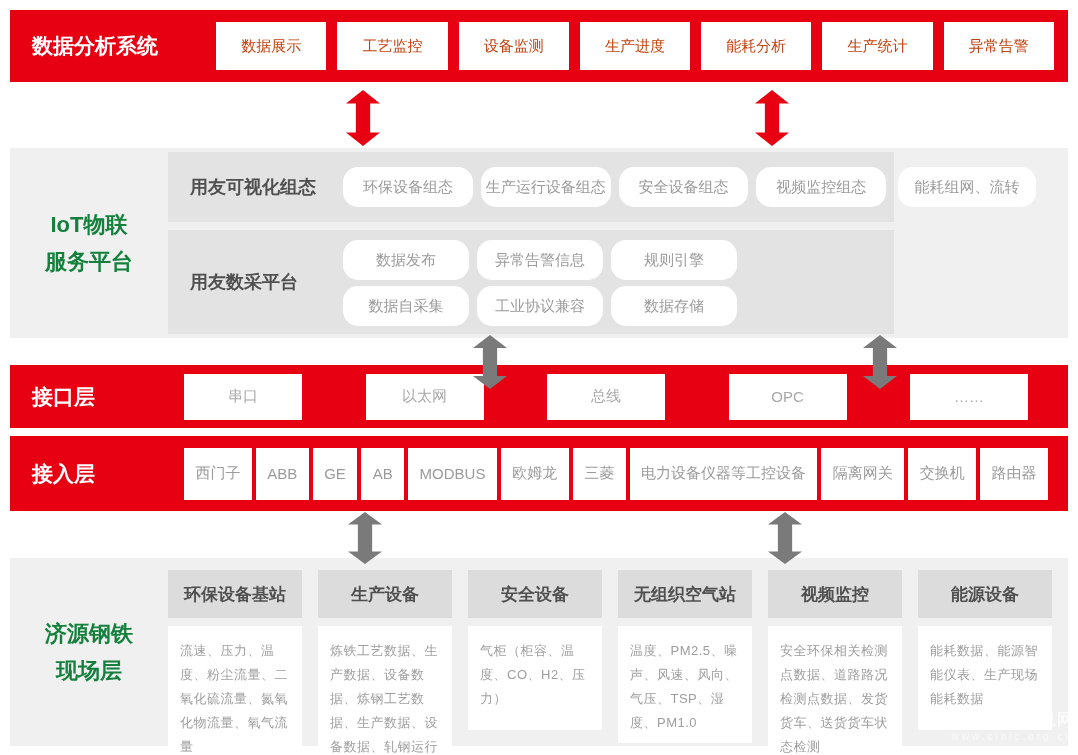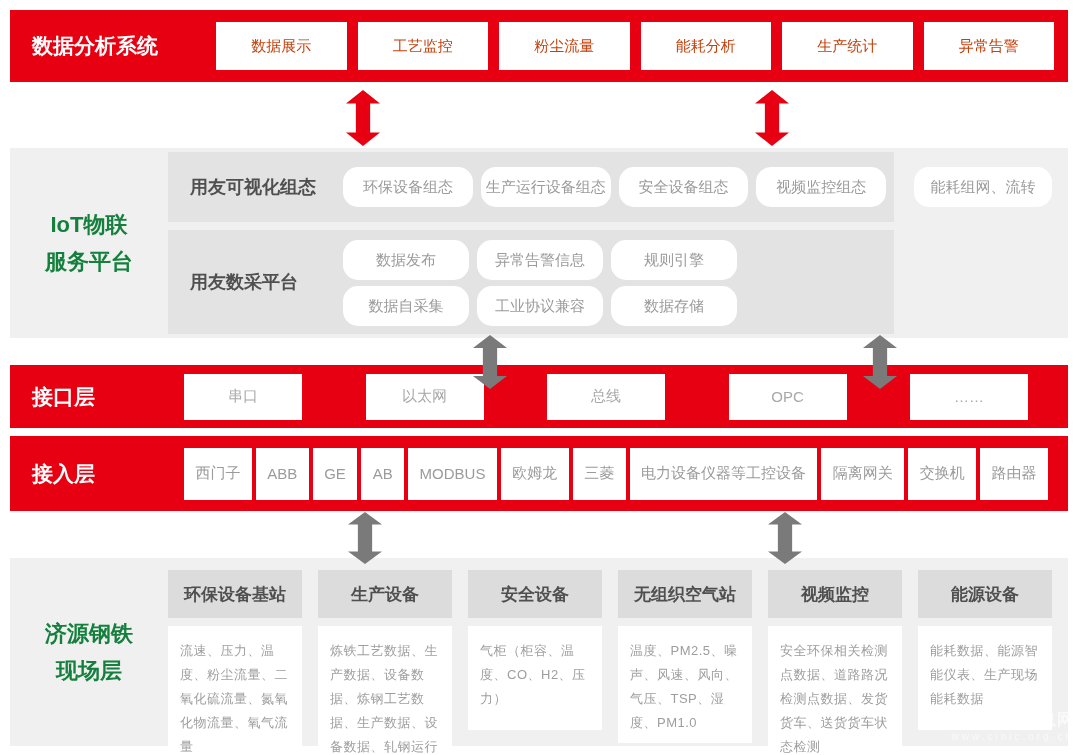--- a/index.html
+++ b/index.html
@@ -32,21 +32,21 @@
   .side-label{position:absolute;left:0;top:0;bottom:0;width:158px;display:flex;flex-direction:column;
               align-items:center;justify-content:center;color:#15803d;font-weight:bold;font-size:22px;line-height:1.7;}
 
   .panel{background:#e3e3e3;}
   .vis-row{position:absolute;left:158px;top:4px;height:70px;display:flex;align-items:center;}
   .vis-panel{width:726px;height:100%;display:flex;align-items:center;}
   .panel-label{width:175px;padding-left:22px;box-sizing:border-box;color:#4f4f4f;font-weight:bold;font-size:18px;flex:0 0 auto;}
   .pbox{background:#ffffff;color:#9b9b9b;font-size:15px;display:flex;align-items:center;justify-content:center;
         height:40px;white-space:nowrap;border-radius:15px;}
   .vis-panel .pbox{flex:1;margin-right:8px;}
-  .pbox.outside{width:138px;margin-left:20px;flex:0 0 auto;}
+  .pbox.outside{width:138px;margin-left:4px;flex:0 0 auto;}
 
   .daq-panel{position:absolute;left:158px;top:82px;width:726px;height:104px;display:flex;align-items:center;}
   .daq-grid{display:grid;grid-template-columns:126px 126px 126px;grid-auto-rows:38px;gap:8px;}
 
   
   .columns{position:absolute;left:158px;right:16px;top:12px;bottom:16px;display:flex;gap:16px;}
   .fcol{flex:1;display:flex;flex-direction:column;}
   .col-header{height:48px;background:#dcdcdc;display:flex;align-items:center;justify-content:center;
               color:#4f4f4f;font-weight:bold;font-size:17px;flex:0 0 auto;}
   .col-body{flex:1;background:#ffffff;margin-top:8px;padding:13px 10px 8px 12px;color:#9e9e9e;font-size:13px;
@@ -66,21 +66,22 @@
 </head>
 <body>
 
 <div class="canvas">
 
   <div class="redbar top-bar">
     <div class="bar-label">数据分析系统</div>
     <div class="top-items">
       <div class="tbox">数据展示</div>
       <div class="tbox">工艺监控</div>
-      <div class="tbox">粉尘流量</div>
+      <div class="tbox">设备监测</div>
+      <div class="tbox">生产进度</div>
       <div class="tbox">能耗分析</div>
       <div class="tbox">生产统计</div>
       <div class="tbox">异常告警</div>
     </div>
   </div>
 
   <div class="dblarrow red" style="left:346px;top:90px;height:56px;"></div>
   <div class="dblarrow red" style="left:755px;top:90px;height:56px;"></div>
 
   <div class="graysec iot-section">

